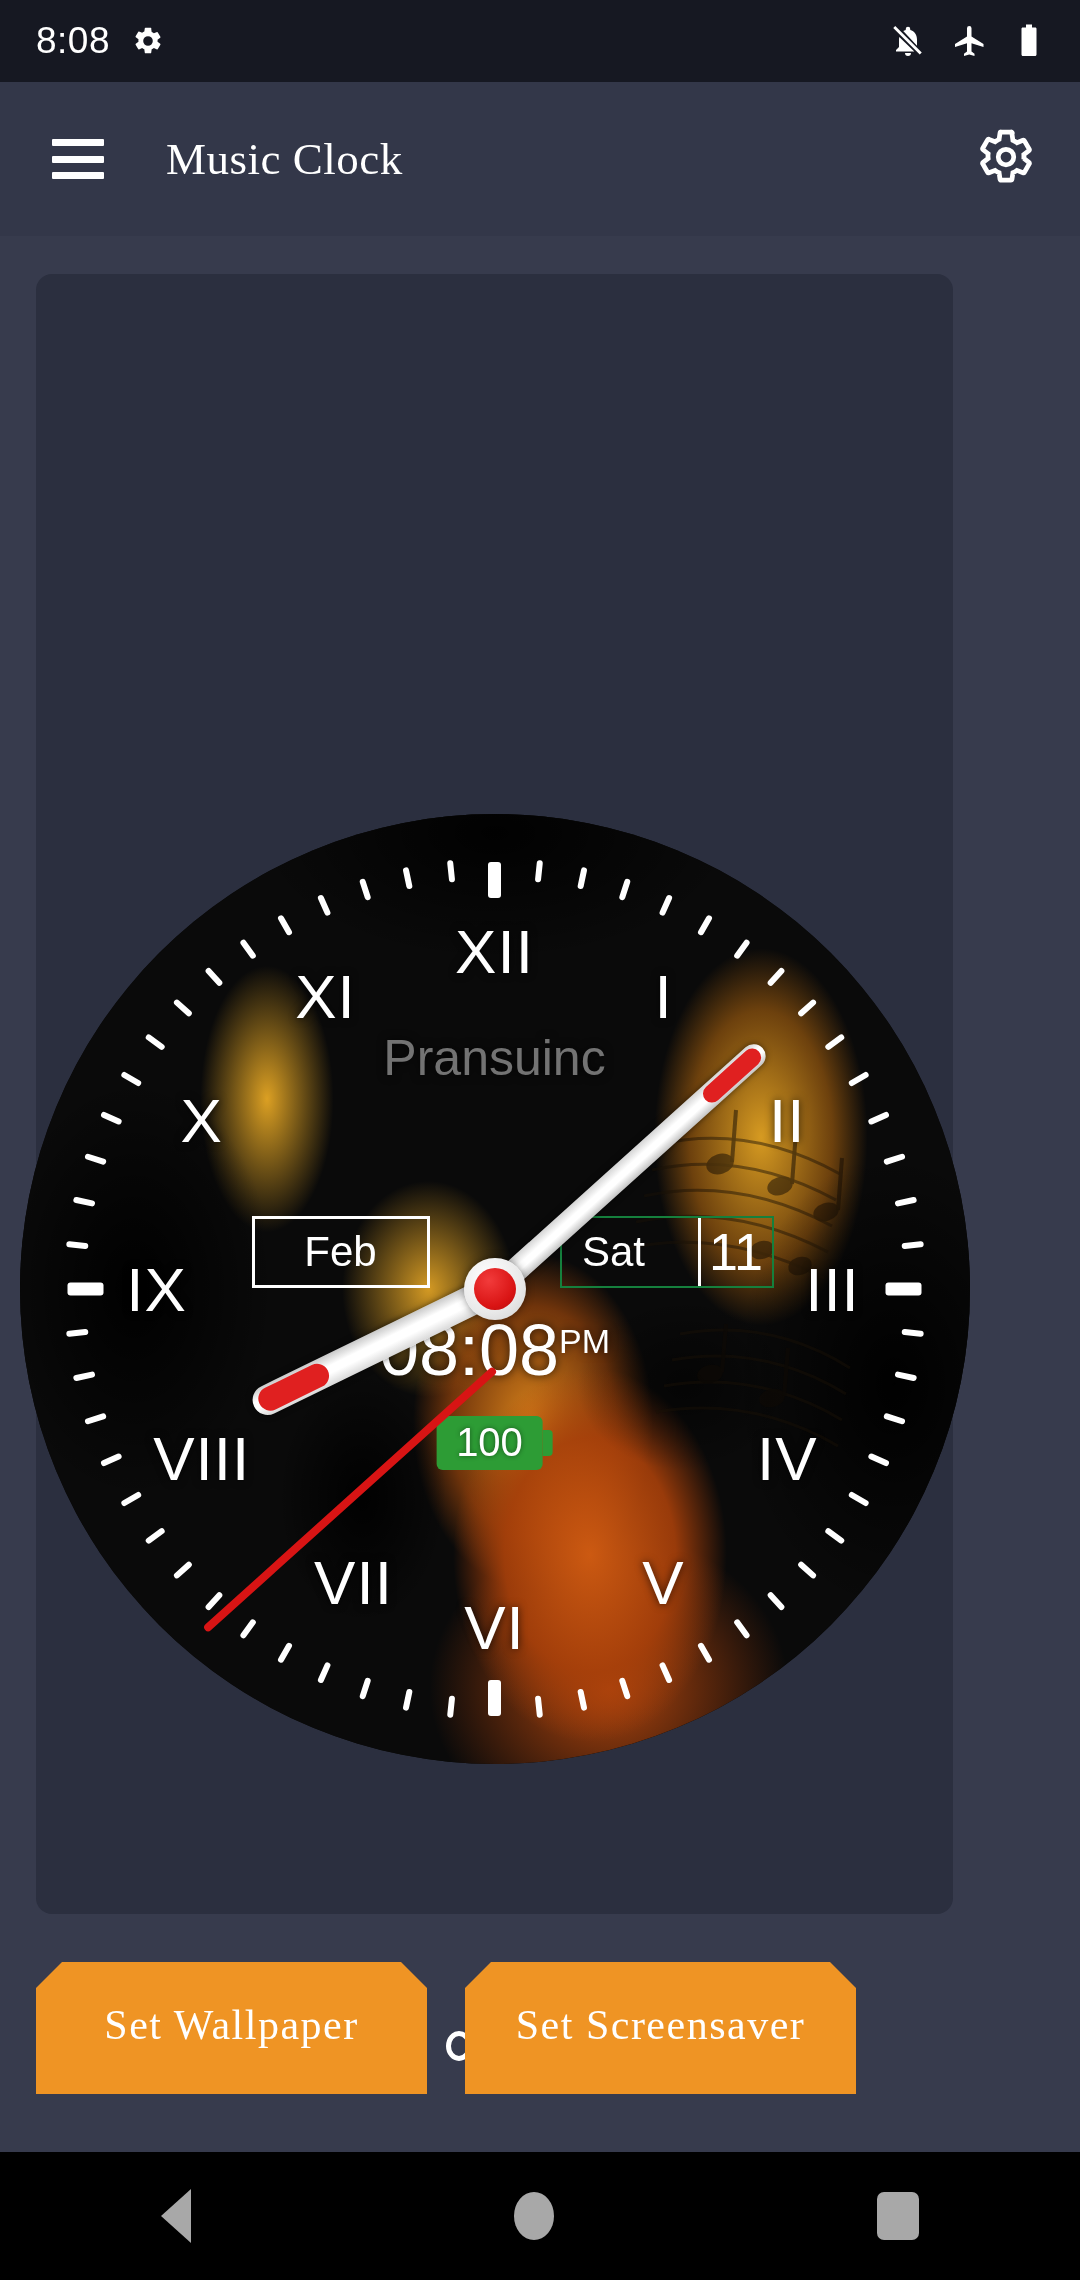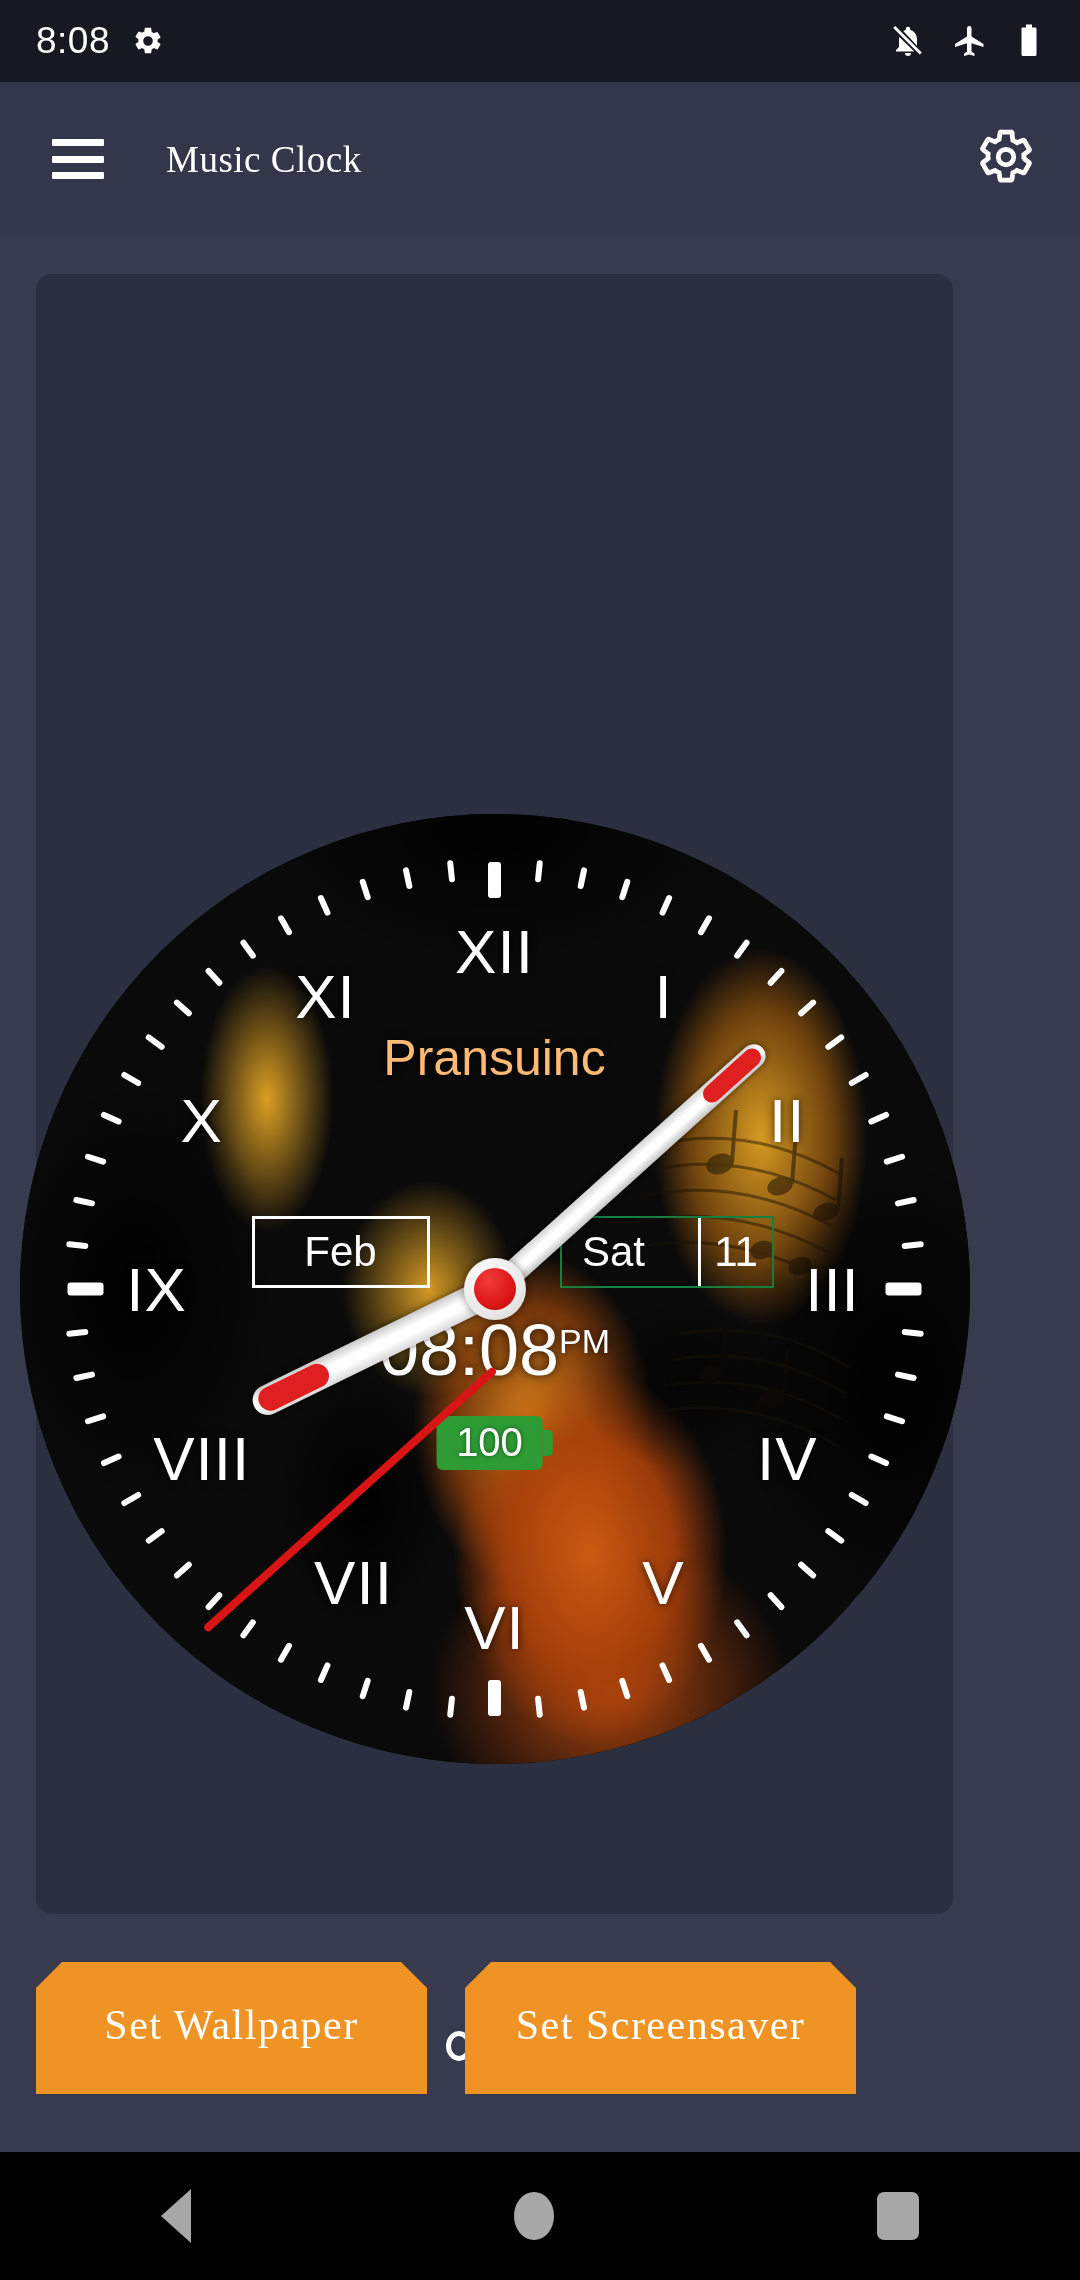--- a/index.html
+++ b/index.html
@@ -36,21 +36,21 @@
     display: flex; align-items: center;
     padding: 0 30px;
   }
   .hamburger {
     width: 52px; height: 40px;
     display: flex; flex-direction: column; justify-content: space-between;
     margin-left: 22px; cursor: pointer;
   }
   .hamburger span { display: block; height: 7px; background: #ffffff; border-radius: 1px; }
   .app-title {
-    color: #ffffff; font-size: 37px;
+    color: #ffffff; font-size: 45px;
     font-family: "Liberation Serif", serif;
     margin-left: 62px; letter-spacing: 0.5px;
   }
   .gear-btn { margin-left: auto; margin-right: 14px; cursor: pointer; }
 
   
   .card {
     position: absolute;
     left: 36px; top: 274px;
     width: 917px; height: 1640px;
@@ -116,21 +116,21 @@
     text-align: center;
     transform: translate(-50%, -50%);
     letter-spacing: 1px;
     text-shadow: 0 0 8px rgba(0,0,0,.7);
     white-space: nowrap;
   }
 
   .brand {
     position: absolute; left: 50%; top: 215px;
     transform: translateX(-50%);
-    color: #fdba74; font-size: 50px;
+    color: #737373; font-size: 50px;
     font-family: "Liberation Sans", sans-serif;
     text-shadow: 0 0 10px rgba(0,0,0,.8);
     white-space: nowrap;
   }
 
   .month-box {
     position: absolute;
     left: 232px; top: 402px;
     width: 178px; height: 72px;
     border: 3px solid #ffffff;
@@ -150,21 +150,21 @@
   .day-box .dow {
     display: flex; align-items: center; justify-content: center;
     width: 104px;
     color: #ffffff; font-size: 42px;
     font-family: "Liberation Sans", sans-serif;
   }
   .day-box .dnum {
     display: flex; align-items: center; justify-content: center;
     width: 74px;
     border-left: 3px solid #ffffff;
-    color: #ffffff; font-size: 42px;
+    color: #ffffff; font-size: 52px;
     font-family: "Liberation Sans", sans-serif;
   }
 
   .digital {
     position: absolute; left: 50%; top: 500px;
     transform: translateX(-50%);
     display: flex; align-items: flex-start;
     white-space: nowrap;
   }
   .digital .dt {

